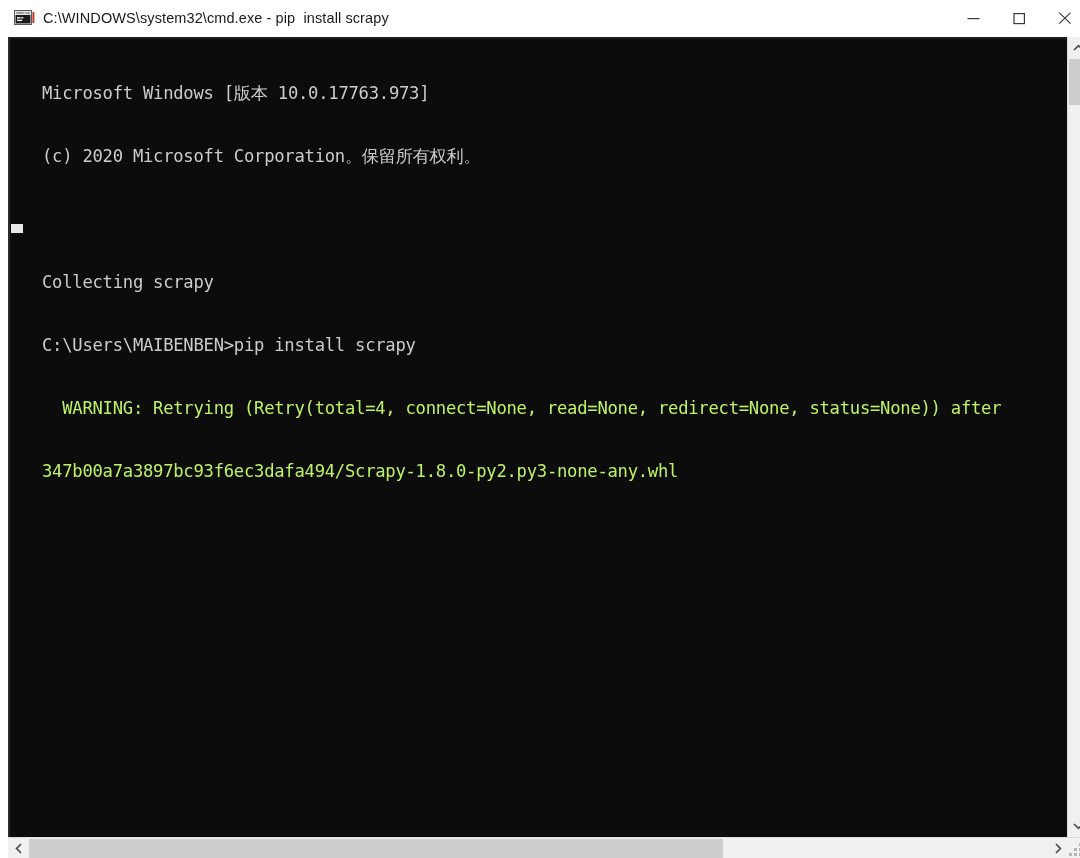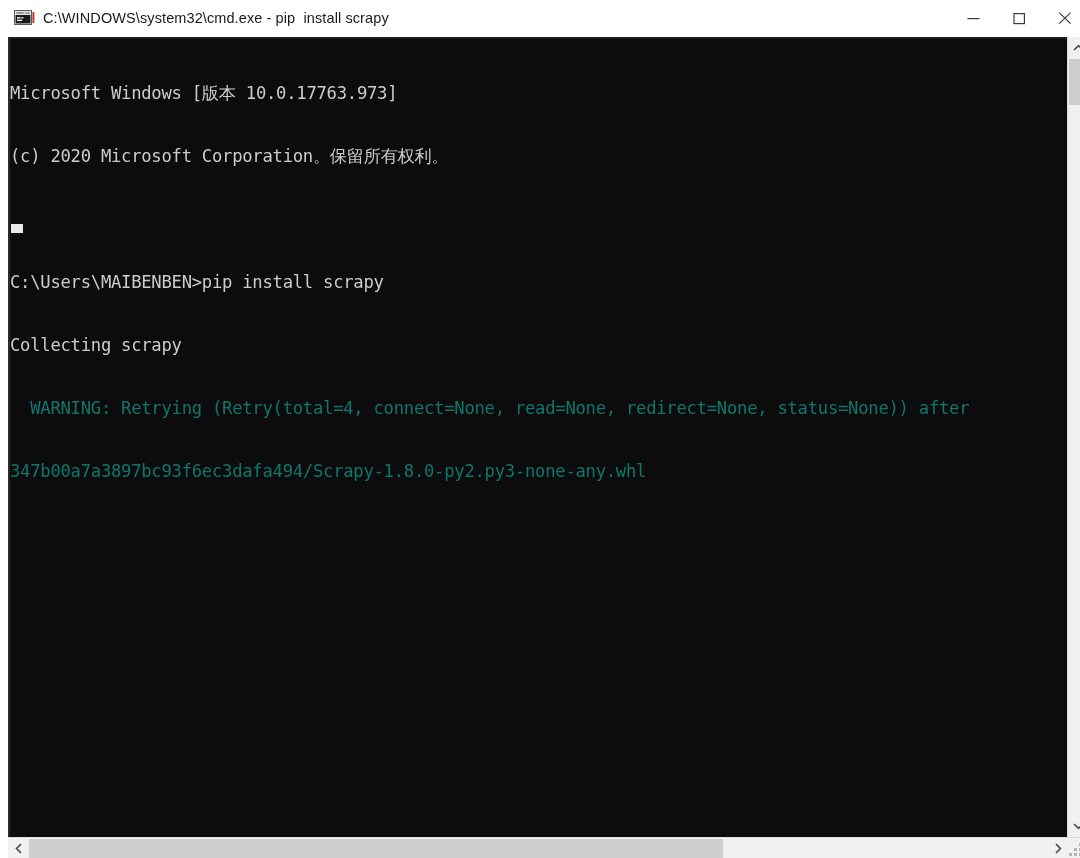--- a/index.html
+++ b/index.html
@@ -100,22 +100,23 @@
     font-size: 17.2px;
     line-height: 21px;
     color: #cccccc;
     white-space: pre;
     letter-spacing: -0.25px;
   }
   .line {
     height: 21px;
     white-space: pre;
     overflow: visible;
-  }
-  .warn { color: #0f766e; }
+    padding-left: 32px;
+  }
+  .warn { color: #bef264; }
   .cursor {
     position: absolute;
     left: 1px;
     top: 183px;
     width: 12px;
     height: 9px;
     background: #e8e8e8;
   }
 
   
@@ -248,22 +249,22 @@
     </div>
   </div>
 
   <div class="body-area">
 
     <div class="console-wrap">
       <div class="console">
         <div class="line">Microsoft Windows [版本 10.0.17763.973]</div>
         <div class="line">(c) 2020 Microsoft Corporation。保留所有权利。</div>
         <div class="line"></div>
+        <div class="line">Collecting scrapy</div>
         <div class="line">C:\Users\MAIBENBEN&gt;pip install scrapy</div>
-        <div class="line">Collecting scrapy</div>
         <div class="line warn">  WARNING: Retrying (Retry(total=4, connect=None, read=None, redirect=None, status=None)) after</div>
         <div class="line warn">347b00a7a3897bc93f6ec3dafa494/Scrapy-1.8.0-py2.py3-none-any.whl</div>
         <div class="cursor"></div>
       </div>
     </div>
 
     <div class="vscroll">
       <div class="sb-arrow">
         <svg width="11" height="8" viewBox="0 0 11 8">
           <polyline points="1,6 5.5,1.6 10,6" fill="none" stroke="#4d4d4d" stroke-width="1.7"></polyline>

